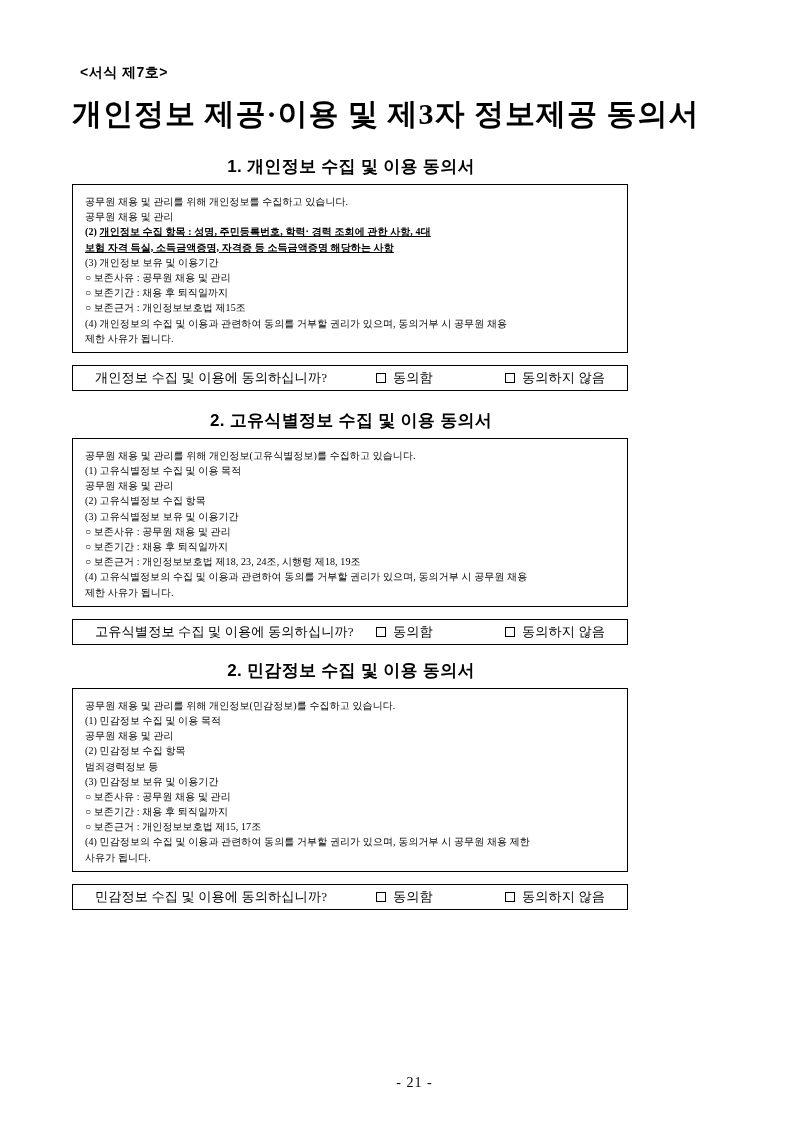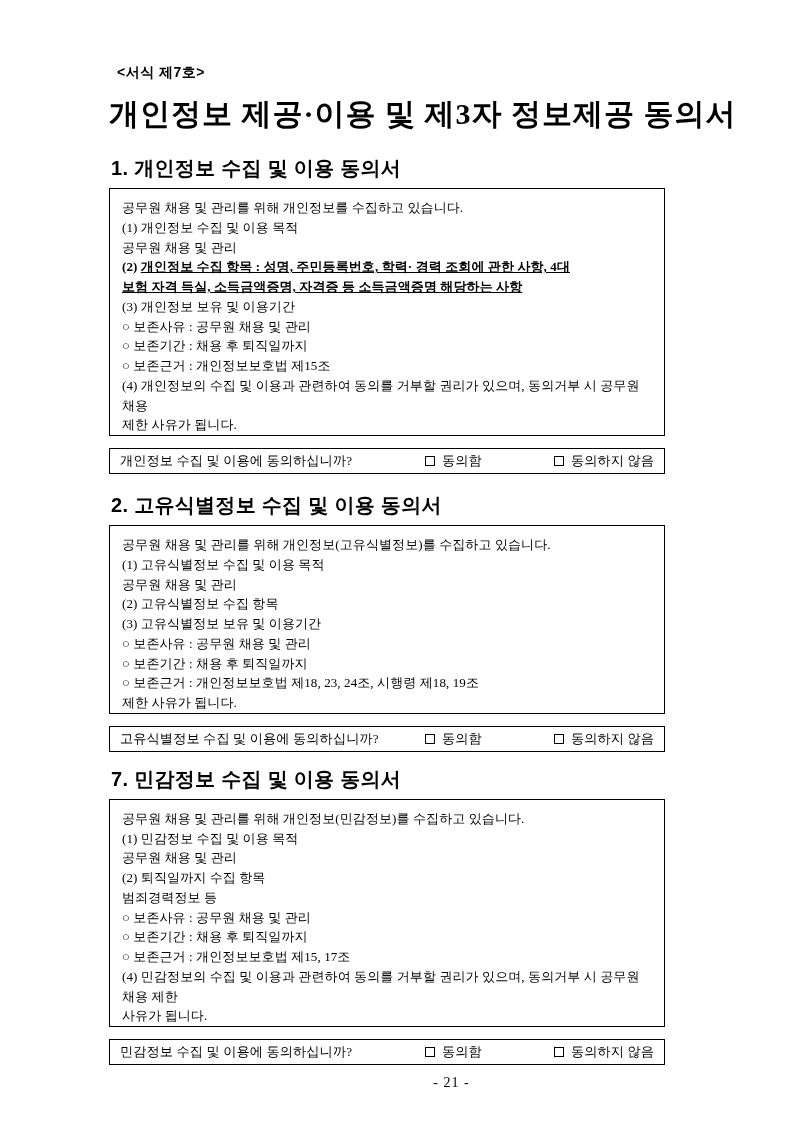--- a/index.html
+++ b/index.html
@@ -13,50 +13,50 @@
     font-family: "Liberation Serif", "DejaVu Serif", serif;
     color: #000000;
     position: relative;
   }
   .page {
     position: relative;
     width: 700px;
     height: 1121px;
     box-sizing: border-box;
     padding: 64px 72px 0 72px;
-    margin-left: 37px;
   }
   .form-no {
     font-family: "Liberation Sans", sans-serif;
     font-size: 14px;
     font-weight: bold;
     letter-spacing: 0.5px;
     margin: 0 0 12px 8px;
   }
   .doc-title {
     text-align: center;
     font-family: "Liberation Serif", serif;
     font-size: 30px;
     font-weight: bold;
     letter-spacing: 1px;
     margin: 0 0 20px 0;
     white-space: nowrap;
   }
   .section-heading {
     font-family: "Liberation Sans", sans-serif;
-    font-size: 20px;
+    font-size: 17px;
     font-weight: bold;
     letter-spacing: 0.3px;
     margin: 0 0 6px 2px;
+    text-align: center;
   }
   .box {
     border: 1.3px solid #000;
     box-sizing: border-box;
-    padding: 9px 12px 0 12px;
-    font-size: 13px;
+    padding: 9px 12px 6px 12px;
+    font-size: 10px;
     line-height: 1.52;
     letter-spacing: 0.1px;
   }
   .box p {
     margin: 0;
   }
   .lvl0 { margin-left: 0px; }
   .lvl1 { margin-left: 14px; text-indent: 0; }
   .lvl1-body { margin-left: 36px; }
   .lvl2 { margin-left: 46px; }
@@ -68,21 +68,21 @@
     font-weight: bold;
   }
   .agree-bar {
     border: 1.3px solid #000;
     box-sizing: border-box;
     margin-top: 12px;
     height: 26px;
     display: flex;
     align-items: center;
     font-size: 13.2px;
-    padding: 0 10px;
+    padding: 0 22px;
     letter-spacing: 0.1px;
   }
   .agree-q {
     flex: 1 1 auto;
   }
   .agree-opt {
     display: flex;
     align-items: center;
     gap: 7px;
     white-space: nowrap;
@@ -112,21 +112,20 @@
 
 <div class="page">
 
   <div class="form-no">&lt;서식 제7호&gt;</div>
 
   <h1 class="doc-title">개인정보 제공·이용 및 제3자 정보제공 동의서</h1>
 
   <div class="section-heading">1. 개인정보 수집 및 이용 동의서</div>
   <div class="box">
     <p class="lvl0">공무원 채용 및 관리를 위해 개인정보를 수집하고 있습니다.</p>
-    <p class="lvl1"><span>(1)</span> <span>개인정보 수집 및 이용 목적</span></p>
     <p class="lvl1-body">공무원 채용 및 관리</p>
     <p class="lvl1 bold-underline"><span>(2)</span> <span class="u">개인정보 수집 항목 : 성명, 주민등록번호, 학력· 경력 조회에 관한 사항, 4대</span></p>
     <p class="lvl1-body bold-underline"><span class="u">보험 자격 득실, 소득금액증명, 자격증 등 소득금액증명 해당하는 사항</span></p>
     <p class="lvl1"><span>(3)</span> <span>개인정보 보유 및 이용기간</span></p>
     <p class="lvl2">○ 보존사유 : 공무원 채용 및 관리</p>
     <p class="lvl2">○ 보존기간 : 채용 후 퇴직일까지</p>
     <p class="lvl2">○ 보존근거 : 개인정보보호법 제15조</p>
     <p class="lvl1"><span>(4)</span> <span>개인정보의 수집 및 이용과 관련하여 동의를 거부할 권리가 있으며, 동의거부 시 공무원 채용</span></p>
     <p class="lvl1-body">제한 사유가 됩니다.</p>
   </div>
@@ -147,43 +146,45 @@
   <div class="section-heading">2. 고유식별정보 수집 및 이용 동의서</div>
   <div class="box">
     <p class="lvl0">공무원 채용 및 관리를 위해 개인정보(고유식별정보)를 수집하고 있습니다.</p>
     <p class="lvl1"><span>(1)</span> <span>고유식별정보 수집 및 이용 목적</span></p>
     <p class="lvl1-body">공무원 채용 및 관리</p>
     <p class="lvl1"><span>(2)</span> <span>고유식별정보 수집 항목</span></p>
     <p class="lvl1"><span>(3)</span> <span>고유식별정보 보유 및 이용기간</span></p>
     <p class="lvl2">○ 보존사유 : 공무원 채용 및 관리</p>
     <p class="lvl2">○ 보존기간 : 채용 후 퇴직일까지</p>
     <p class="lvl2">○ 보존근거 : 개인정보보호법 제18, 23, 24조, 시행령 제18, 19조</p>
+    <p class="lvl1"><span>(4)</span> <span>고유식별정보의 수집 및 이용과 관련하여 동의를 거부할 권리가 있으며, 동의거부 시 공무원 채용</span></p>
     <p class="lvl1-body">제한 사유가 됩니다.</p>
   </div>
   <div class="agree-bar">
     <span class="agree-q">고유식별정보 수집 및 이용에 동의하십니까?</span>
     <span class="agree-opt first">
       <span class="cbx"></span>
       <span>동의함</span>
     </span>
     <span class="agree-opt">
       <span class="cbx"></span>
       <span>동의하지 않음</span>
     </span>
   </div>
 
   <div class="gap-sec-small"></div>
 
-  <div class="section-heading">7. 민감정보 수집 및 이용 동의서</div>
+  <div class="section-heading">2. 민감정보 수집 및 이용 동의서</div>
   <div class="box">
     <p class="lvl0">공무원 채용 및 관리를 위해 개인정보(민감정보)를 수집하고 있습니다.</p>
     <p class="lvl1"><span>(1)</span> <span>민감정보 수집 및 이용 목적</span></p>
     <p class="lvl1-body">공무원 채용 및 관리</p>
-    <p class="lvl1"><span>(2)</span> <span>퇴직일까지 수집 항목</span></p>
+    <p class="lvl1"><span>(2)</span> <span>민감정보 수집 항목</span></p>
     <p class="lvl1-body">범죄경력정보 등</p>
+    <p class="lvl1"><span>(3)</span> <span>민감정보 보유 및 이용기간</span></p>
     <p class="lvl2">○ 보존사유 : 공무원 채용 및 관리</p>
     <p class="lvl2">○ 보존기간 : 채용 후 퇴직일까지</p>
     <p class="lvl2">○ 보존근거 : 개인정보보호법 제15, 17조</p>
     <p class="lvl1"><span>(4)</span> <span>민감정보의 수집 및 이용과 관련하여 동의를 거부할 권리가 있으며, 동의거부 시 공무원 채용 제한</span></p>
     <p class="lvl1-body">사유가 됩니다.</p>
   </div>
   <div class="agree-bar">
     <span class="agree-q">민감정보 수집 및 이용에 동의하십니까?</span>
     <span class="agree-opt first">
       <span class="cbx"></span>

